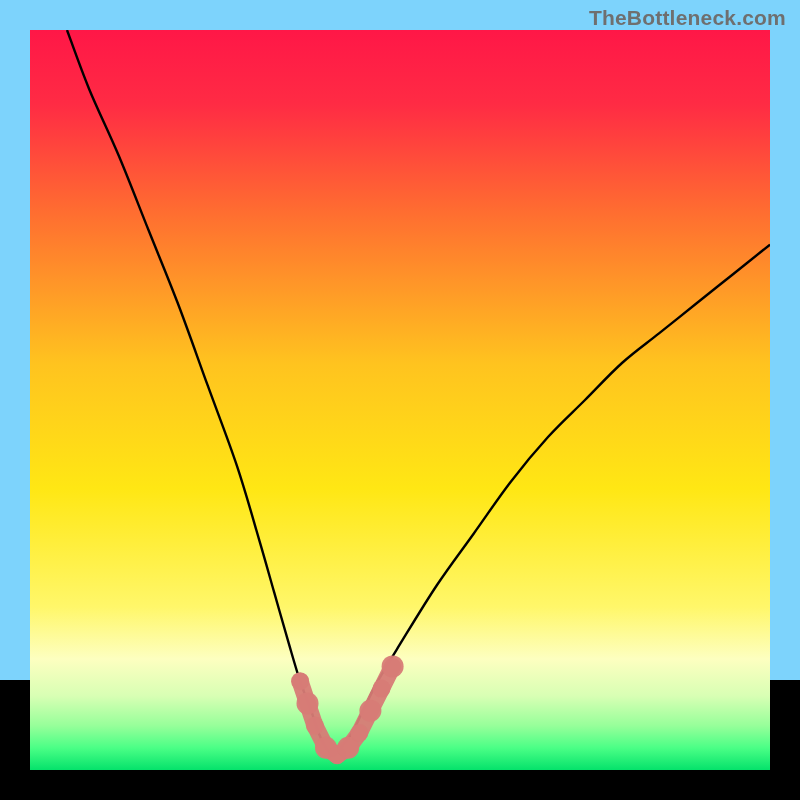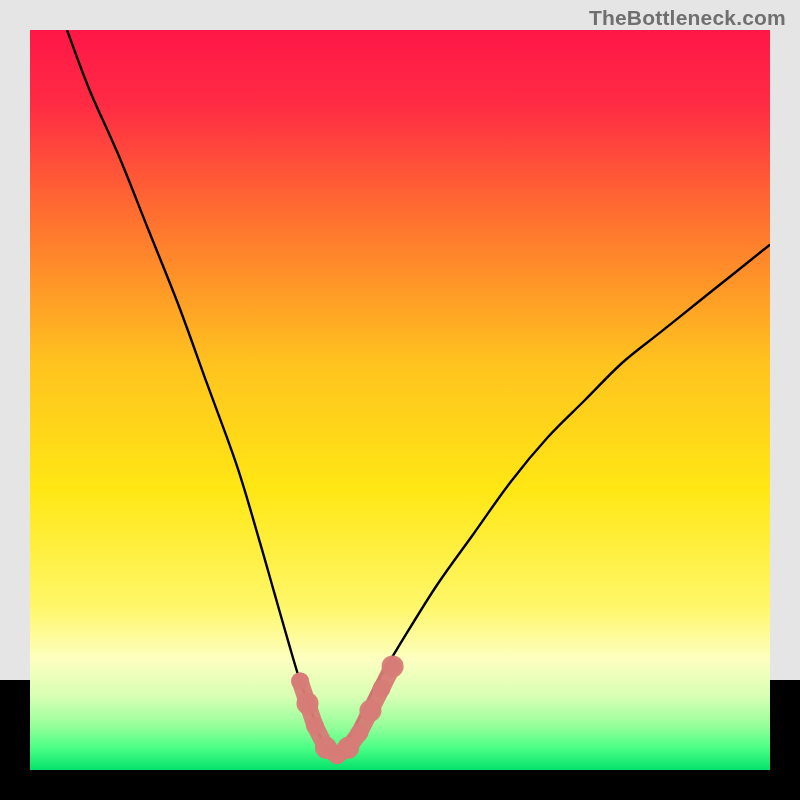--- a/index.html
+++ b/index.html
@@ -9,21 +9,21 @@
     height: 800px;
     background: #000;
     overflow: hidden;
   }
   .frame {
     position: absolute;
     left: 0;
     top: 0;
     width: 800px;
     height: 680px;
-    background: #e5e5e5;
+    background: #7dd3fc;
   }
   .plot-area {
     position: absolute;
     left: 30px;
     top: 30px;
     width: 740px;
     height: 740px;
     overflow: hidden;
   }
   .gradient {

